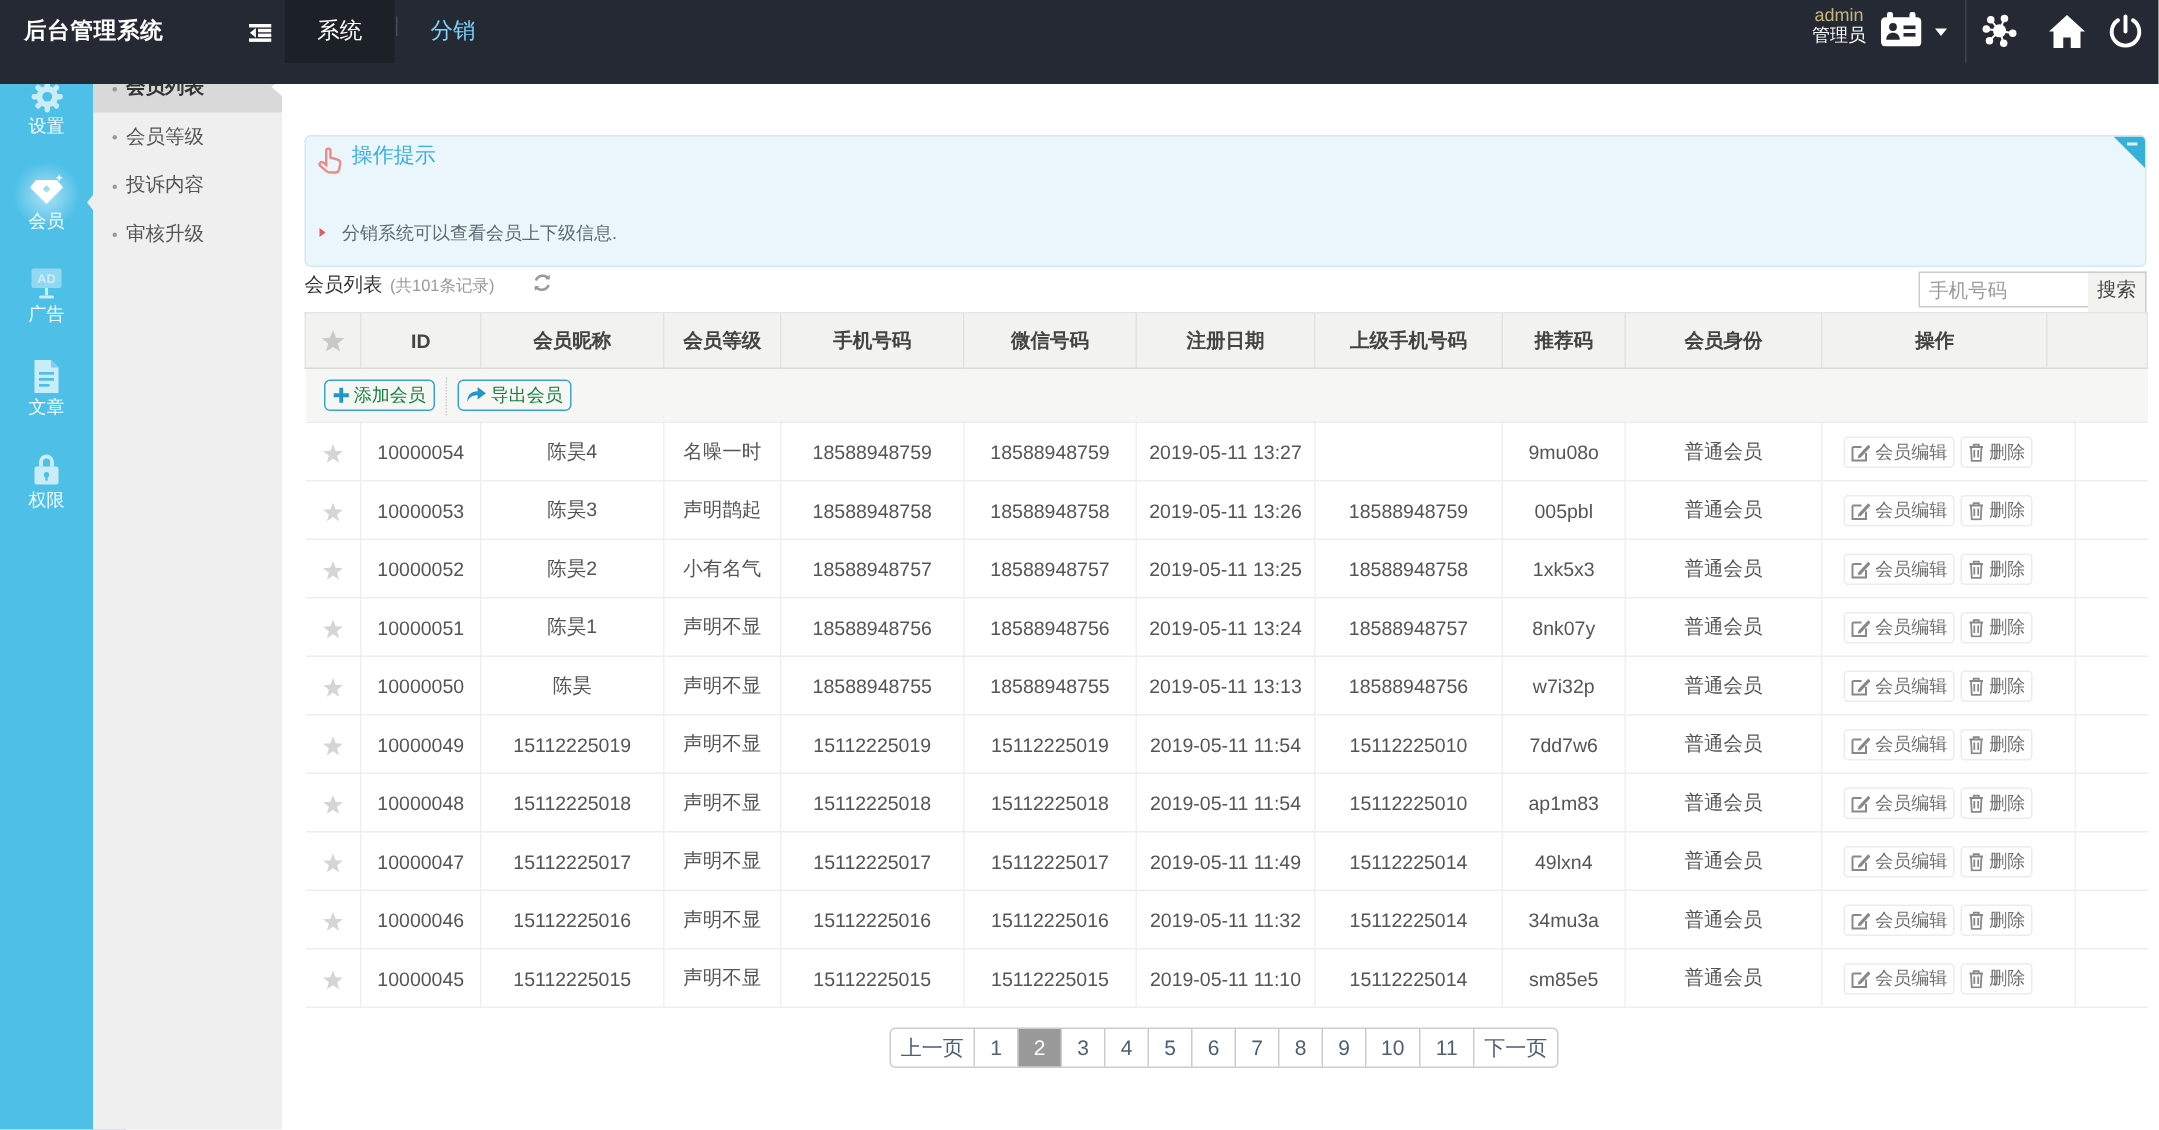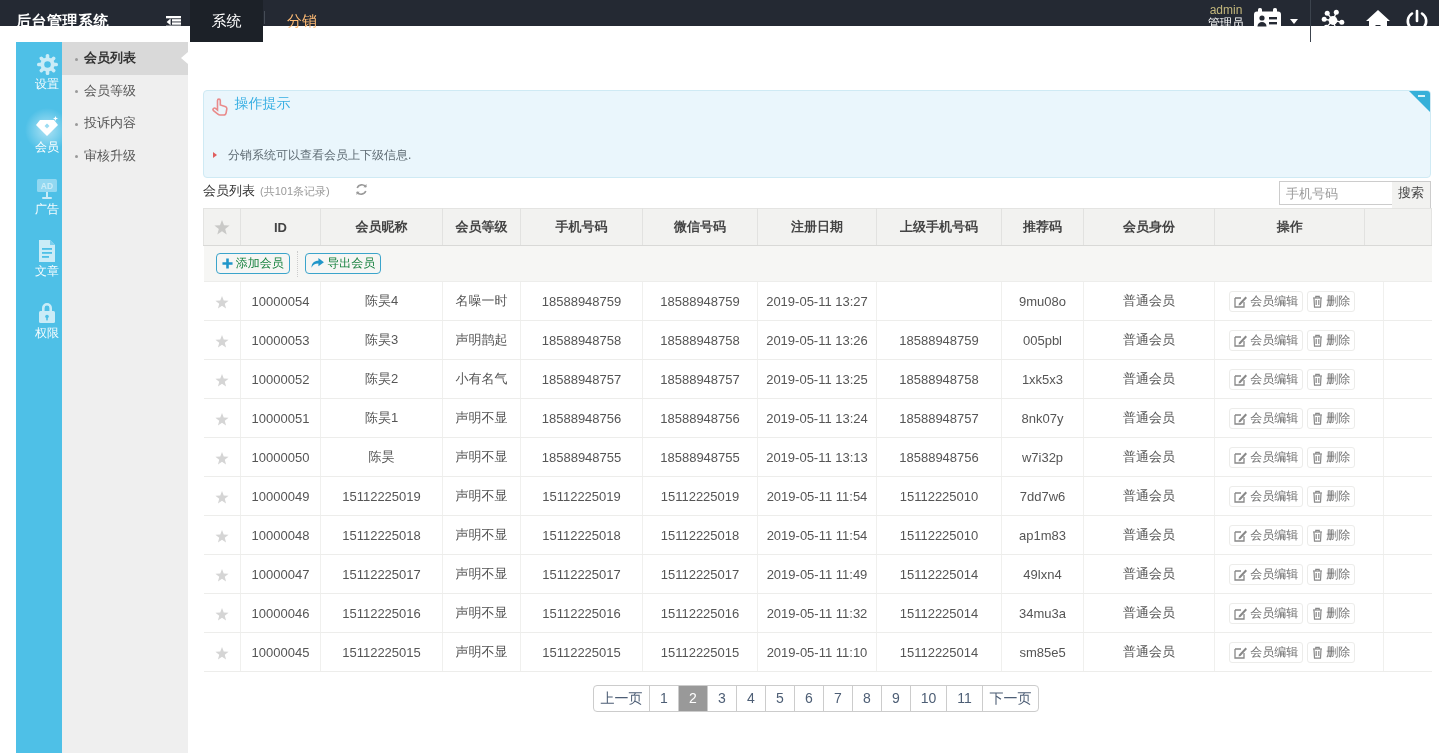--- a/index.html
+++ b/index.html
@@ -1,34 +1,34 @@
 <!DOCTYPE html>
 <html lang="zh"><head>
 <meta charset="utf-8">
 <title>后台管理系统</title>
 <style>
 *{margin:0;padding:0;box-sizing:border-box;}
 html,body{width:1439px;height:753px;overflow:hidden;background:#fff;
   font-family:"Liberation Sans",sans-serif;}
 
-.topbar{position:absolute;left:0;top:0;width:1439px;height:26px;background:#242933;z-index:50;}
+.topbar{position:absolute;left:0;top:0;width:1439px;height:56px;background:#242933;z-index:50;}
 .logo{position:absolute;left:16px;top:0;line-height:42px;color:#fff;font-size:15px;font-weight:bold;letter-spacing:.5px;}
 .burger{position:absolute;left:166px;top:16px;width:15px;height:12px;}
 .tab-sys{position:absolute;left:190px;top:0;width:73px;height:42px;background:#1c2128;color:#fff;font-size:15px;text-align:center;line-height:42px;}
 .tab-sep{position:absolute;left:264px;top:11px;width:1px;height:13px;background:#454c56;}
-.tab-fx{position:absolute;left:287px;top:0;color:#fdba74;font-size:15px;line-height:42px;}
+.tab-fx{position:absolute;left:287px;top:0;color:#7dd3fc;font-size:15px;line-height:42px;}
 .userbox{position:absolute;left:1200px;top:0;width:52px;height:42px;color:#fff;text-align:center;font-size:12px;}
 .userbox .u1{margin-top:4px;color:#c3b77c;line-height:13px;}
 .userbox .u2{line-height:13px;color:#fff;}
 .cardicon{position:absolute;left:1254px;top:8px;}
 .caret{position:absolute;left:1290px;top:19px;width:0;height:0;border:4px solid transparent;border-top:5px solid #fff;}
 .bar-sep{position:absolute;left:1310px;top:0;width:1px;height:42px;background:#3c434d;}
 .ticon{position:absolute;top:8px;width:26px;height:26px;}
 
-.iconbar{position:absolute;left:16px;top:42px;width:84px;height:711px;background:#4ec0e7;}
+.iconbar{position:absolute;left:0;top:42px;width:84px;height:711px;background:#4ec0e7;}
 .iitem{position:relative;width:62px;height:62px;text-align:center;color:rgba(255,255,255,.95);}
 .iitem svg{margin-top:11px;opacity:.7;}
 .iitem .lab{font-size:12px;line-height:13px;margin-top:2px;}
 .iitem.cur{color:#fff;}
 .iitem.cur svg{opacity:1;}
 .glow{position:absolute;left:7px;top:2px;width:48px;height:48px;border-radius:50%;
   background:radial-gradient(circle,rgba(255,255,255,.55) 0%,rgba(255,255,255,0) 65%);}
 .notch1{position:absolute;right:0;top:26px;width:0;height:0;border:5px solid transparent;border-right:4px solid #efefef;border-left-width:0;}
 
 .submenu{position:absolute;left:62px;top:42px;width:126px;height:711px;background:#efefef;}

